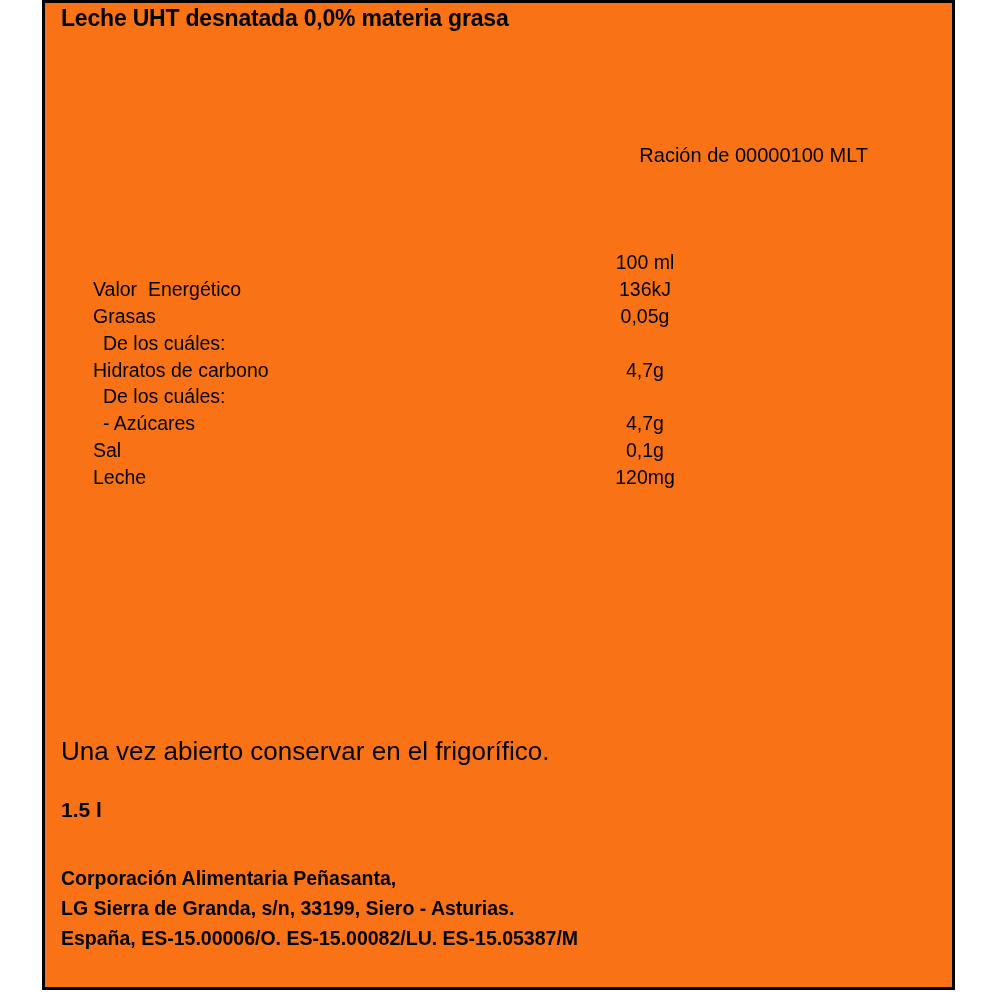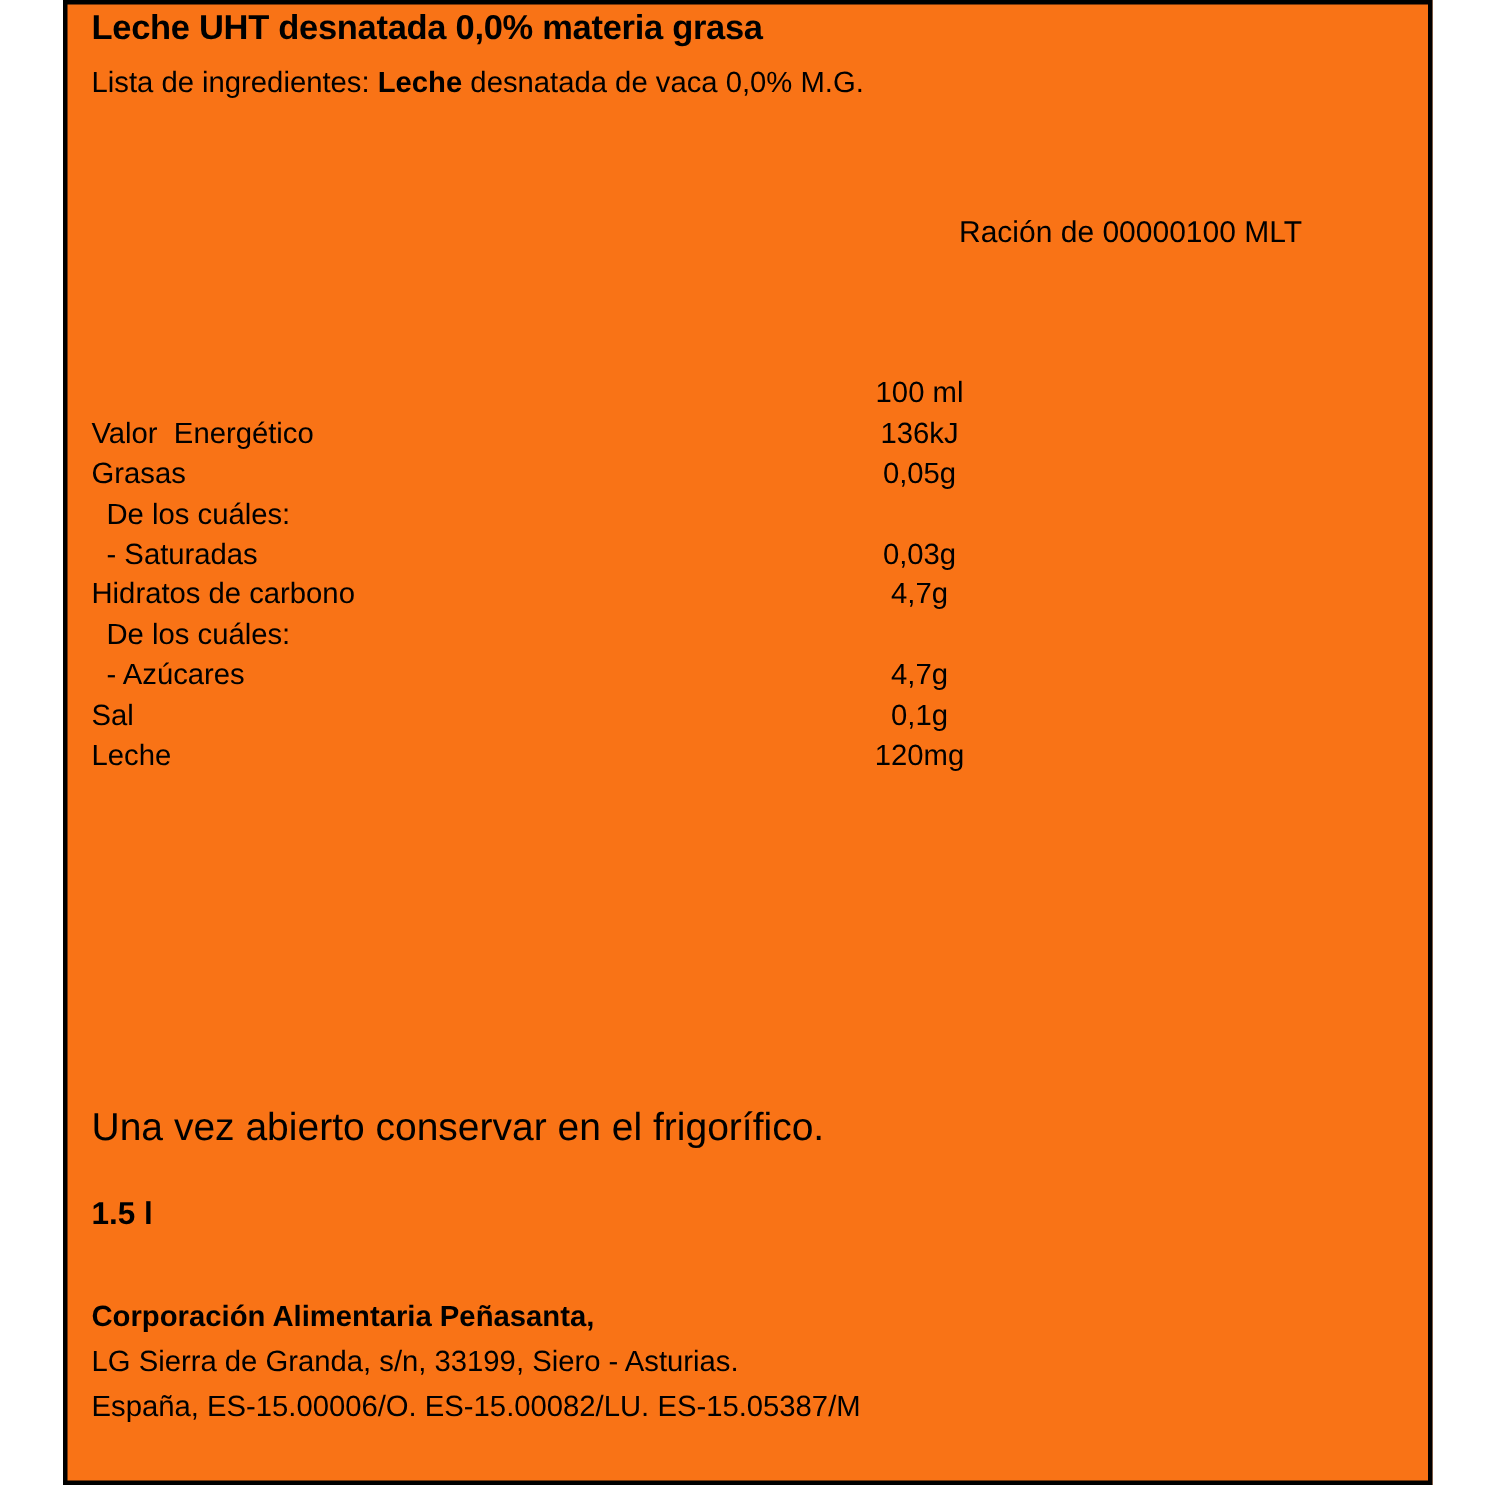--- a/index.html
+++ b/index.html
@@ -79,20 +79,21 @@
   
   #nutrition-table {
     position: absolute;
     left: 0;
     top: 248px;
     width: 100%;
   }
   .nrow {
     position: relative;
     height: 26.9px;
+    margin-left: 32px;
   }
   .nlabel {
     position: absolute;
     left: 16px;
     top: 0;
     font-size: 19.5px;
     white-space: pre;
   }
   .nlabel.indent1 { left: 26px; }
   .nlabel.indent2 { left: 26px; }
@@ -129,55 +130,50 @@
     font-size: 19.5px;
     line-height: 30px;
     white-space: nowrap;
   }
   #manufacturer .company {
     font-weight: bold;
     display: block;
   }
   #manufacturer .addr {
     display: block;
-    font-weight: normal;
+    font-weight: bold;
   }
 </style>
 </head>
 <body>
 
 <div id="label-panel">
   <div class="inner">
 
     <div id="product-title">Leche UHT desnatada 0,0% materia grasa</div>
 
-    <div id="ingredients-line"><span>Lista de ingredientes: </span><span class="bold">Leche</span><span> desnatada de vaca 0,0% M.G.</span></div>
 
     <div id="serving-line"><span class="srv-inner">Ración de 00000100 MLT</span></div>
 
     <div id="nutrition-table">
         <div class="nrow">
           <div class="nlabel"></div>
           <div class="nvalue">100 ml</div>
         </div>
         <div class="nrow">
           <div class="nlabel">Valor  Energético</div>
           <div class="nvalue">136kJ</div>
         </div>
         <div class="nrow">
           <div class="nlabel">Grasas</div>
           <div class="nvalue">0,05g</div>
         </div>
         <div class="nrow">
           <div class="nlabel indent1">De los cuáles:</div>
           <div class="nvalue"></div>
-        </div>
-        <div class="nrow">
-          <div class="nlabel indent2">- Saturadas</div>
-          <div class="nvalue">0,03g</div>
         </div>
         <div class="nrow">
           <div class="nlabel">Hidratos de carbono</div>
           <div class="nvalue">4,7g</div>
         </div>
         <div class="nrow">
           <div class="nlabel indent1">De los cuáles:</div>
           <div class="nvalue"></div>
         </div>
         <div class="nrow">

